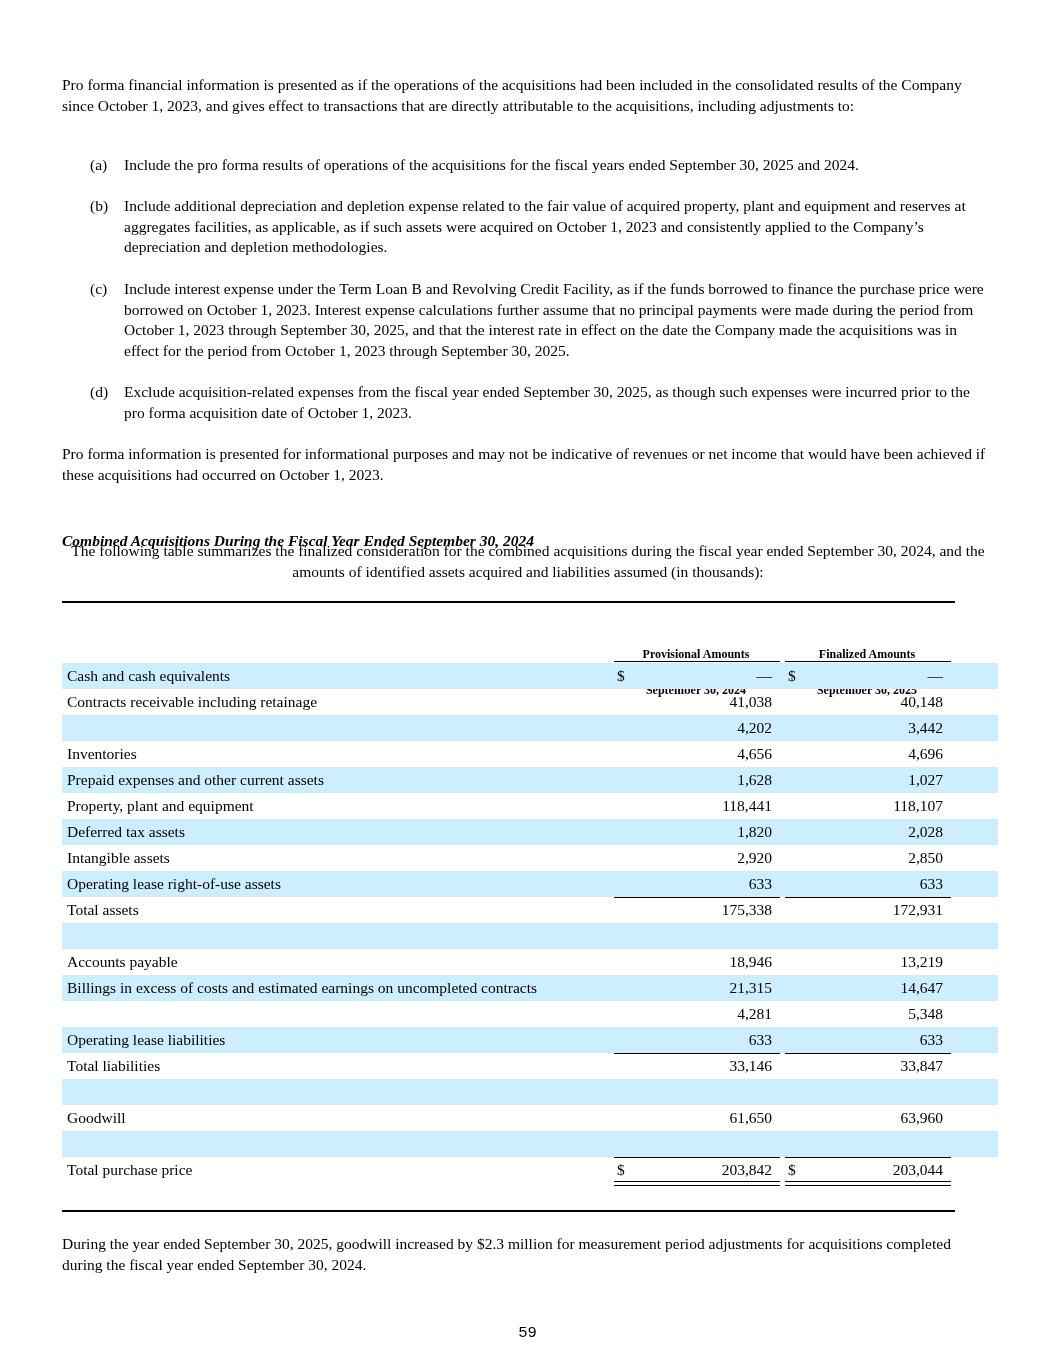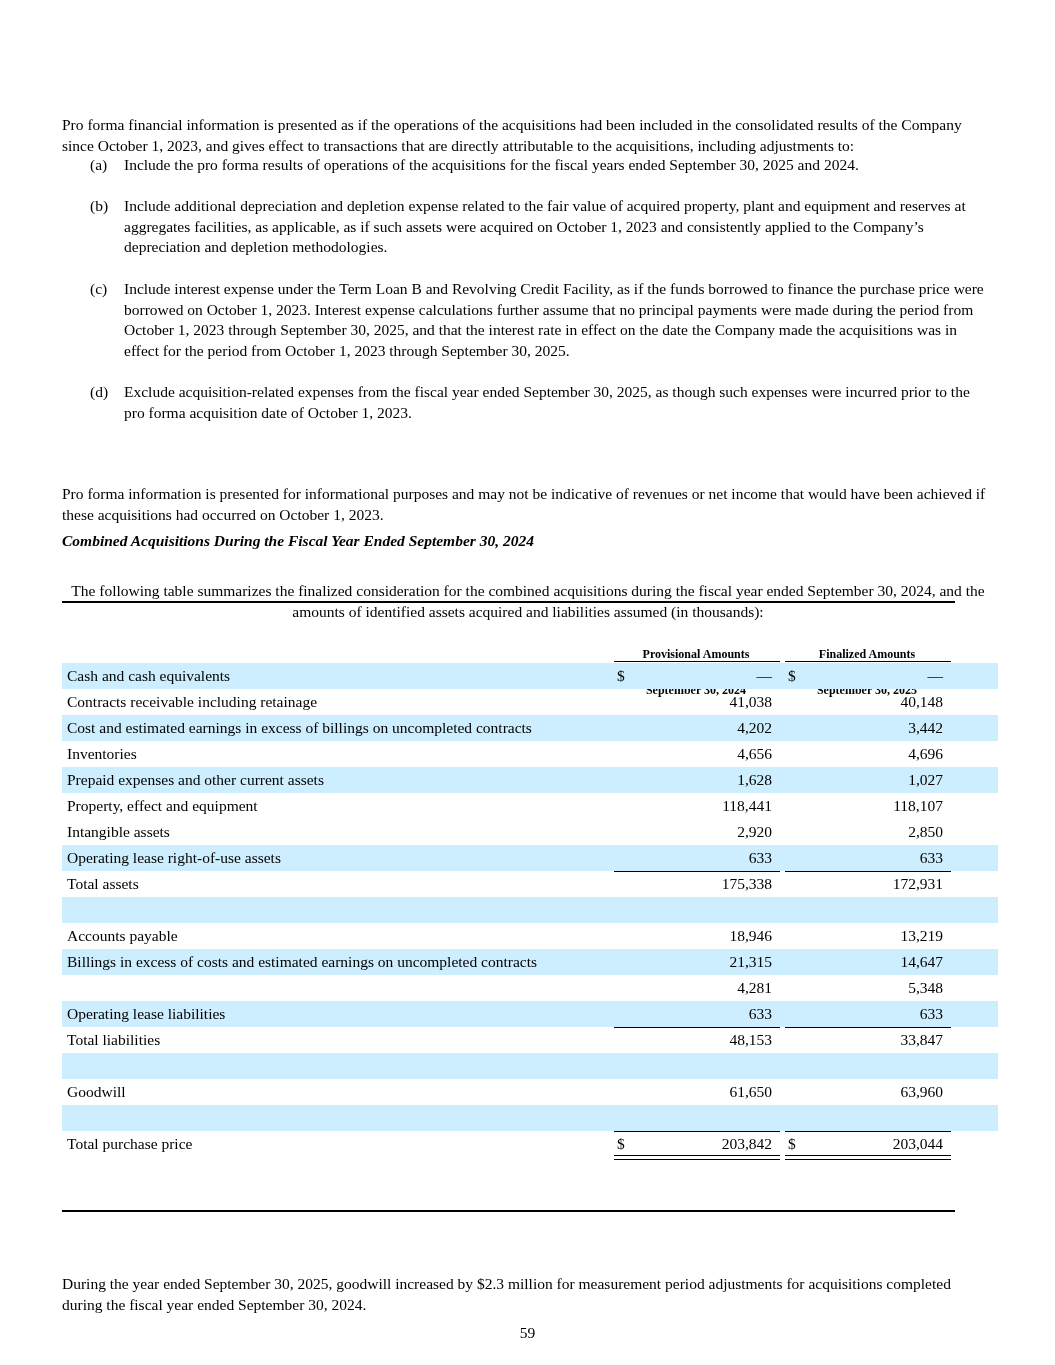--- a/index.html
+++ b/index.html
@@ -3,21 +3,21 @@
 <meta charset="utf-8">
 <style>
   html, body { margin: 0; padding: 0; background: #ffffff; }
   body {
     width: 1055px; height: 1365px; position: relative; overflow: hidden;
     font-family: "Liberation Serif", "DejaVu Serif", serif;
     color: #000; font-size: 15.5px; line-height: 20.5px;
   }
   .page { position: absolute; left: 62px; top: 75px; width: 932px; }
   p { margin: 0; }
-  .para { position: absolute; left: 0; width: 932px; margin-top: 40px; }
+  .para { position: absolute; left: 0; width: 932px; }
   .item { position: absolute; left: 28px; width: 904px; display: flex; }
   .item .lbl { width: 34px; flex: none; }
   .item .txt { flex: 1; }
   .heading { position: absolute; left: 0; font-weight: bold; font-style: italic; }
 
   .tbl-wrap { position: absolute; left: 62px; top: 601px; width: 893px; }
   .rule-top { position: absolute; left: 0; top: 0; width: 893px; height: 0; border-top: 2px solid #000; }
   .rule-bottom { position: absolute; left: 0; top: 609px; width: 893px; height: 0; border-top: 2px solid #000; }
   .hdr { position: absolute; top: 8px; text-align: center; font-weight: bold; font-size: 12px; line-height: 18px; margin-top: 36px; }
   .hdr.c1 { left: 552px; width: 164px; }
@@ -28,21 +28,21 @@
   .row.shade { background: #cceeff; }
   .row .label { position: absolute; left: 5px; top: 3px; white-space: nowrap; }
   .cell { position: absolute; top: 3px; height: 20px; }
   .cell.c1 { left: 552px; width: 164px; }
   .cell.c2 { left: 723px; width: 164px; }
   .cell .dollar { position: absolute; left: 3px; top: 0; }
   .cell .val { position: absolute; right: 6px; top: 0; }
   .cell.c2 .val { right: 6px; }
   .ul-double-bottom { position: absolute; height: 3px; border-top: 1.5px solid #000; border-bottom: 1.5px solid #000; }
   .line-seg { position: absolute; height: 0; border-top: 1.5px solid #000; }
-  .page-num { position: absolute; top: 1323px; left: 0; width: 1055px; text-align: center; }
+  .page-num { position: absolute; top: 1323px; left: 0; width: 1055px; text-align: center; font-family: Liberation Mono, monospace; }
 </style>
 </head>
 <body>
 
 <div class="page">
   <p class="para" style="top:0px;">Pro forma financial information is presented as if the operations of the acquisitions had been included in the consolidated results of the Company since October 1, 2023, and gives effect to transactions that are directly attributable to the acquisitions, including adjustments to:</p>
 
   <div class="item" style="top:80px;">
     <span class="lbl">(a)</span>
     <span class="txt">Include the pro forma results of operations of the acquisitions for the fiscal years ended September 30, 2025 and 2024.</span>
@@ -101,21 +101,20 @@
       <span class="label">Contracts receivable including retainage</span>
       <div class="cell c1">
           <span class="val">41,038</span>
         </div>
       <div class="cell c2">
           <span class="val">40,148</span>
         </div>
     </div>
 
     <div class="row shade">
-      <span class="label">Cost and estimated earnings in excess of billings on uncompleted contracts</span>
       <div class="cell c1">
           <span class="val">4,202</span>
         </div>
       <div class="cell c2">
           <span class="val">3,442</span>
         </div>
     </div>
 
     <div class="row">
       <span class="label">Inventories</span>
@@ -131,29 +130,38 @@
       <span class="label">Prepaid expenses and other current assets</span>
       <div class="cell c1">
           <span class="val">1,628</span>
         </div>
       <div class="cell c2">
           <span class="val">1,027</span>
         </div>
     </div>
 
     <div class="row">
-      <span class="label">Property, effect and equipment</span>
+      <span class="label">Property, plant and equipment</span>
       <div class="cell c1">
           <span class="val">118,441</span>
         </div>
       <div class="cell c2">
           <span class="val">118,107</span>
         </div>
     </div>
 
+    <div class="row shade">
+      <span class="label">Deferred tax assets</span>
+      <div class="cell c1">
+          <span class="val">1,820</span>
+        </div>
+      <div class="cell c2">
+          <span class="val">2,028</span>
+        </div>
+    </div>
 
     <div class="row">
       <span class="label">Intangible assets</span>
       <div class="cell c1">
           <span class="val">2,920</span>
         </div>
       <div class="cell c2">
           <span class="val">2,850</span>
         </div>
     </div>
@@ -219,21 +227,21 @@
       <div class="cell c2">
           <span class="val">633</span>
         </div>
     </div>
 
     <div class="row">
       <span class="label">Total liabilities</span>
       <div class="line-seg" style="left:552px; width:166px; top:0;"></div>
       <div class="line-seg" style="left:723px; width:166px; top:0;"></div>
       <div class="cell c1">
-          <span class="val">48,153</span>
+          <span class="val">33,146</span>
         </div>
       <div class="cell c2">
           <span class="val">33,847</span>
         </div>
     </div>
 
     <div class="row shade"></div>
 
     <div class="row">
       <span class="label">Goodwill</span>

